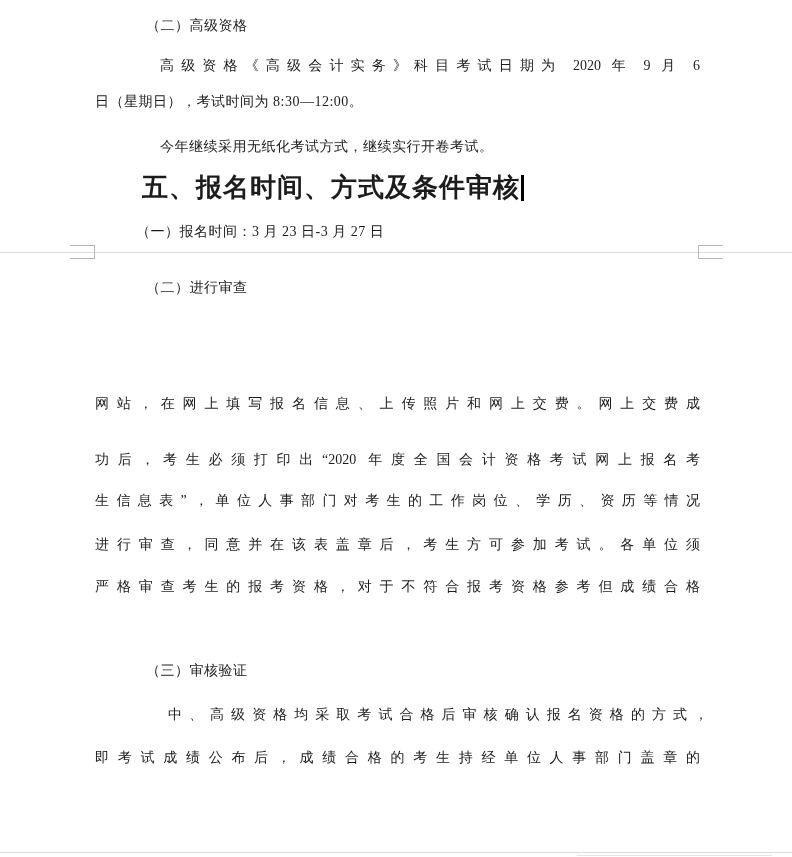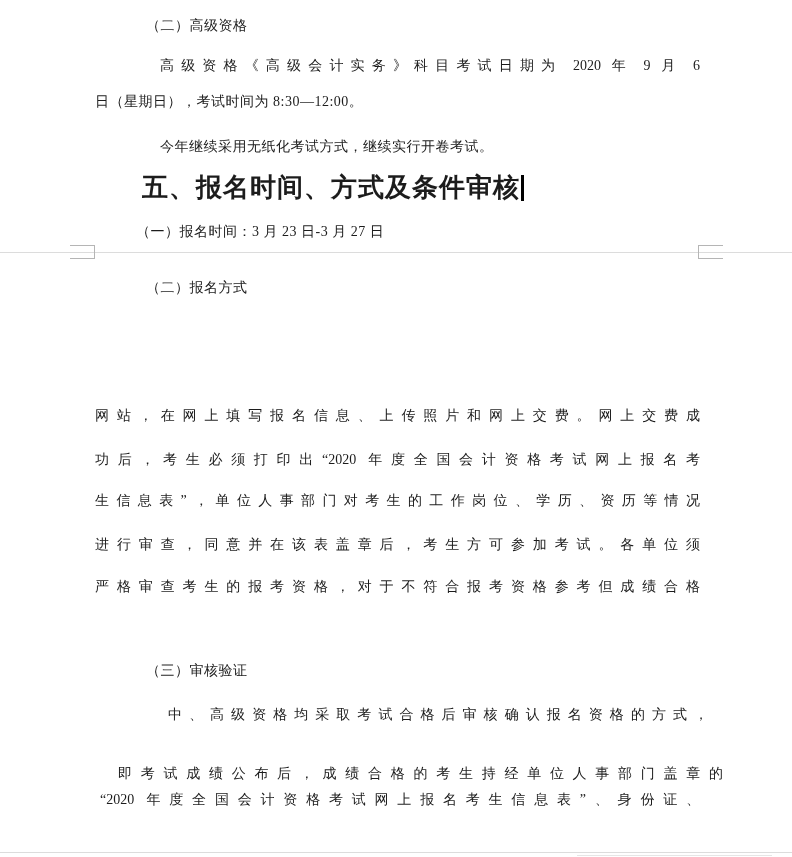--- a/index.html
+++ b/index.html
@@ -68,30 +68,29 @@
 <body>
 
 <div class="screen">
   <div class="doc" id="doc">
       <div class="line" style="top: 12px; left: 146px;"><span>（二）高级资格</span></div>
       <div class="line justify" style="top: 52px; left: 160px; width: 540px;"><span>高级资格《高级会计实务》科目考试日期为 2020 年 9 月 6</span></div>
       <div class="line" style="top: 88px; left: 95px;"><span>日（星期日），考试时间为 8:30—12:00。</span></div>
       <div class="line" style="top: 133px; left: 160px;"><span>今年继续采用无纸化考试方式，继续实行开卷考试。</span></div>
       <div class="line heading" style="top: 174px; left: 142px;"><span>五、报名时间、方式及条件审核</span><span class="caret"></span></div>
       <div class="line" style="top: 218px; left: 136px;"><span>（一）报名时间：3 月 23 日-3 月 27 日</span></div>
-      <div class="line" style="top: 274px; left: 146px;"><span>（二）报名方式</span></div>
-      <div class="line justify" style="top: 402px; left: 95px; width: 605px;"><span>网站，在网上填写报名信息、上传照片和网上交费。网上交费成</span></div>
+      <div class="line" style="top: 274px; left: 146px;"><span>（二）进行审查</span></div>
+      <div class="line justify" style="top: 390px; left: 95px; width: 605px;"><span>网站，在网上填写报名信息、上传照片和网上交费。网上交费成</span></div>
       <div class="line justify" style="top: 446px; left: 95px; width: 605px;"><span>功后，考生必须打印出“2020 年度全国会计资格考试网上报名考</span></div>
       <div class="line justify" style="top: 487px; left: 95px; width: 605px;"><span>生信息表”，单位人事部门对考生的工作岗位、学历、资历等情况</span></div>
       <div class="line justify" style="top: 573px; left: 95px; width: 605px;"><span>严格审查考生的报考资格，对于不符合报考资格参考但成绩合格</span></div>
       <div class="line justify" style="top: 531px; left: 95px; width: 605px;"><span>进行审查，同意并在该表盖章后，考生方可参加考试。各单位须</span></div>
       <div class="line" style="top: 657px; left: 146px;"><span>（三）审核验证</span></div>
       <div class="line justify" style="top: 701px; left: 168px; width: 540px;"><span>中、高级资格均采取考试合格后审核确认报名资格的方式，</span></div>
-      <div class="line justify" style="top: 760px; left: 95px; width: 605px; margin-left: 23px;"><span>即考试成绩公布后，成绩合格的考生持经单位人事部门盖章的</span></div>
-      <div class="line justify" style="top: 786px; left: 100px; width: 600px;"><span>“2020 年度全国会计资格考试网上报名考生信息表”、身份证、</span></div>
+      <div class="line justify" style="top: 744px; left: 95px; width: 605px;"><span>即考试成绩公布后，成绩合格的考生持经单位人事部门盖章的</span></div>
     </div>
 
   <div>
     <div class="pb-line" id="pb-mid-line" style="top: 252px;"></div>
     <div class="pb-mark left" id="pb-mid-left" style="top: 245px; left: 70px;"></div>
     <div class="pb-mark right" id="pb-mid-right" style="top: 245px; left: 698px;"></div>
   </div>
 
   <div>
     <div class="pb-line" id="pb-bot-line" style="top: 852px;"></div>

